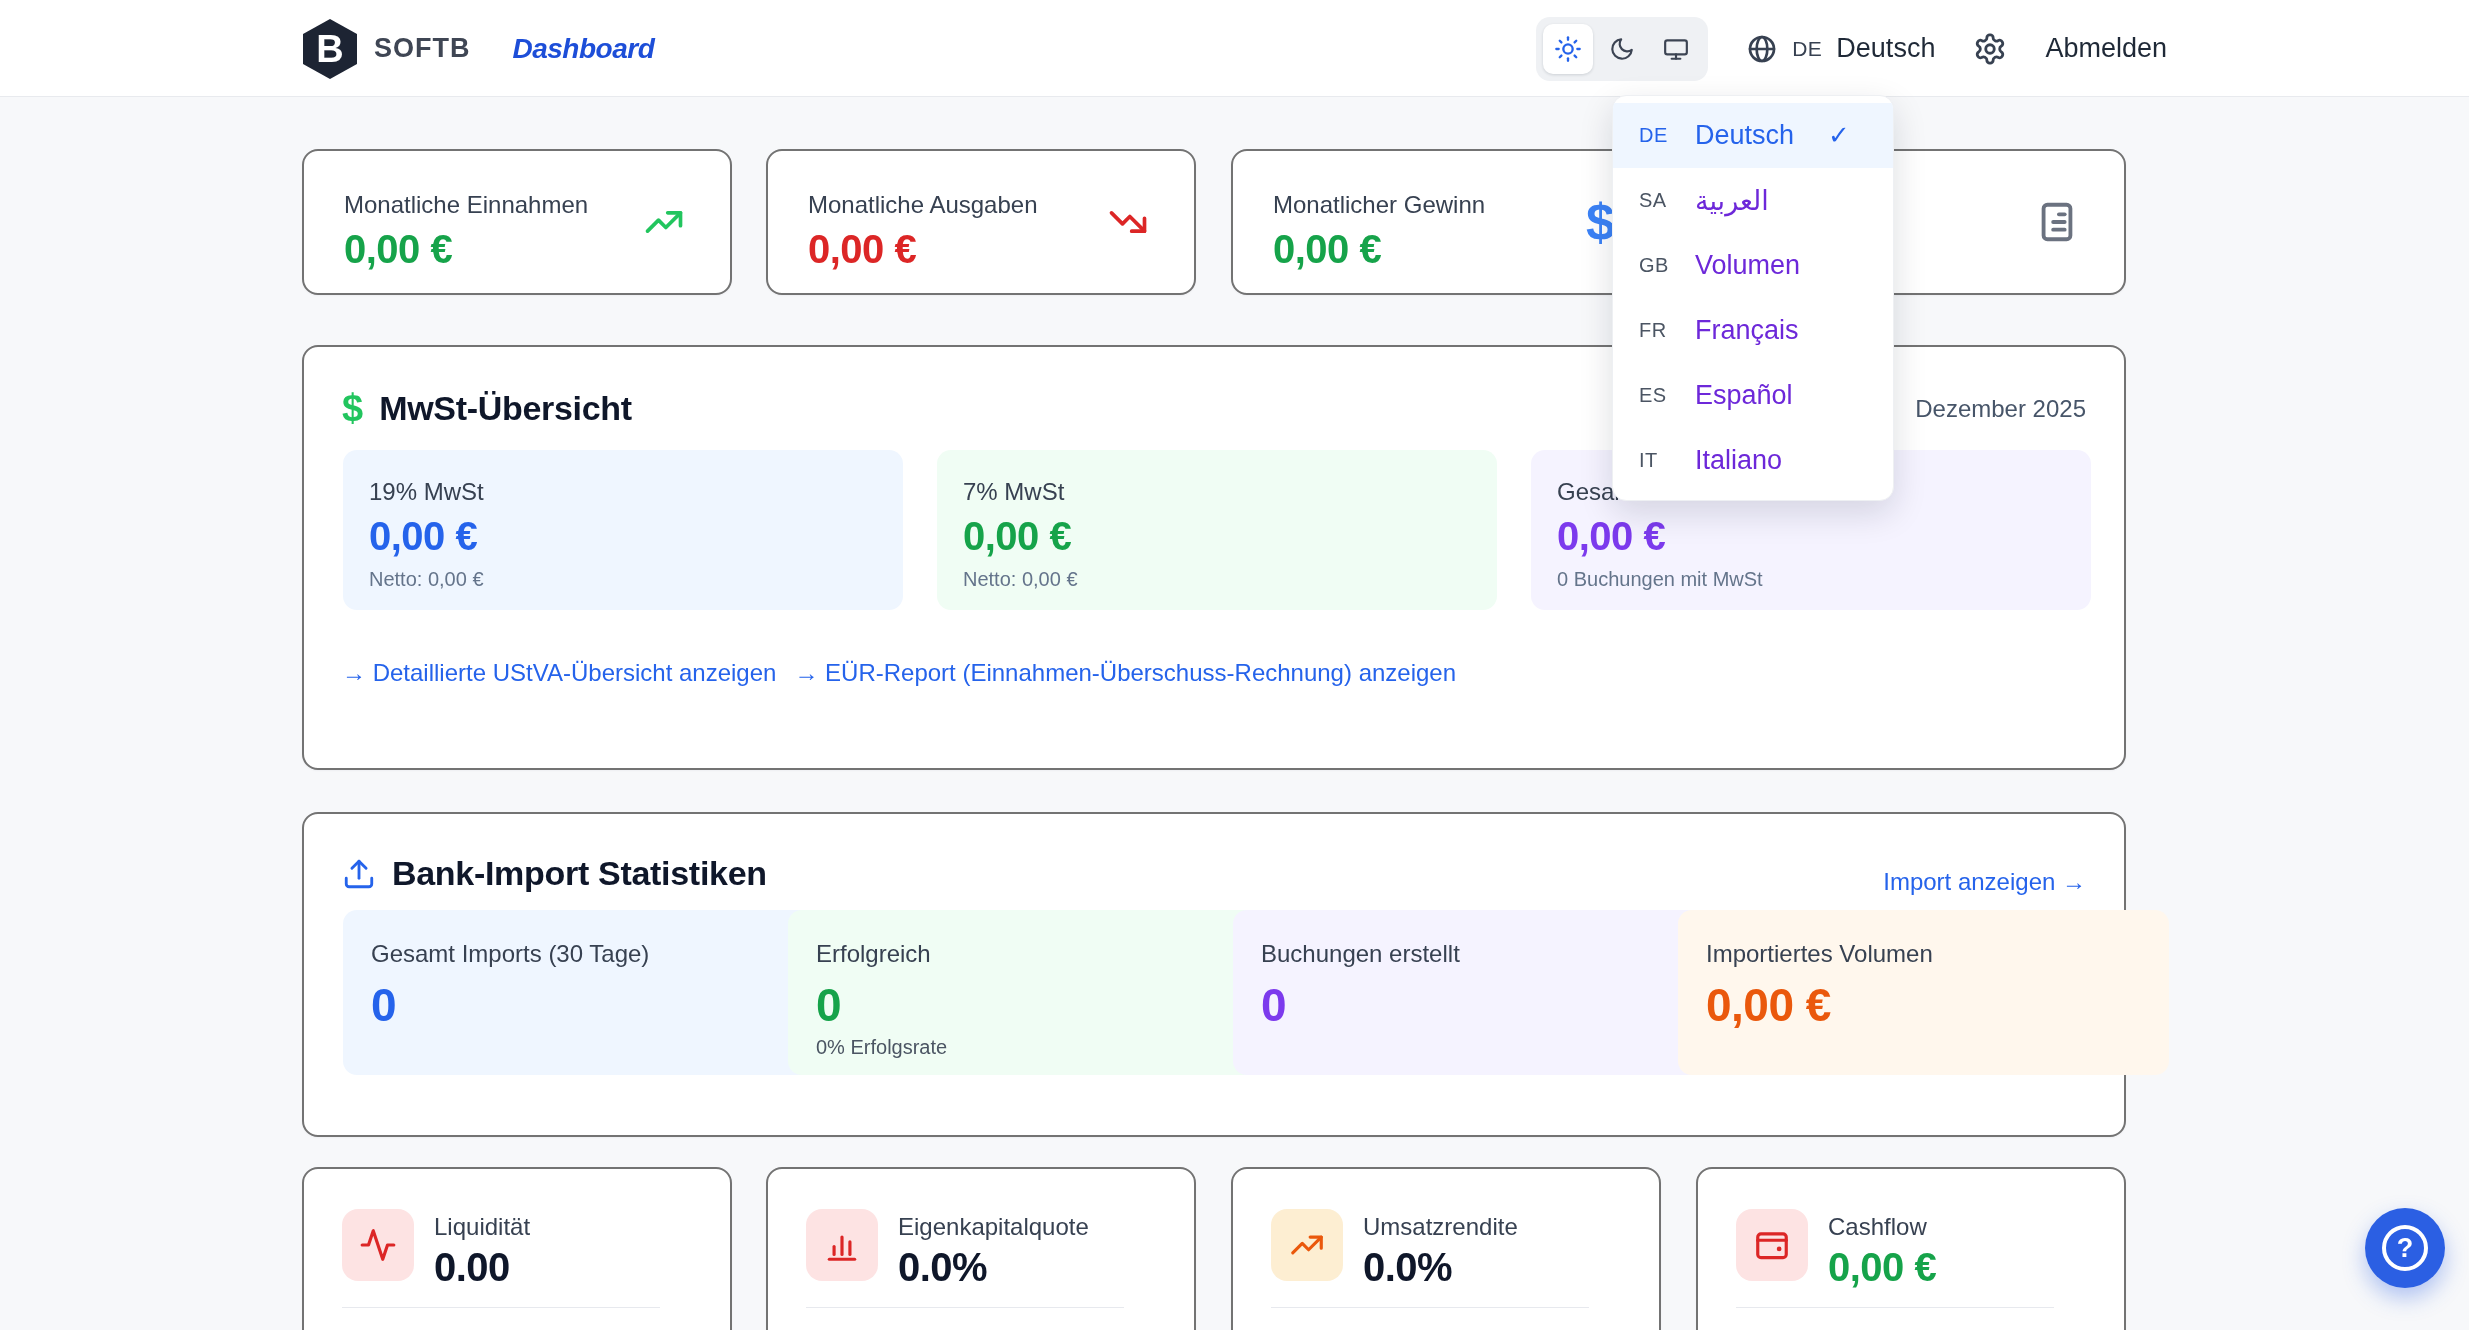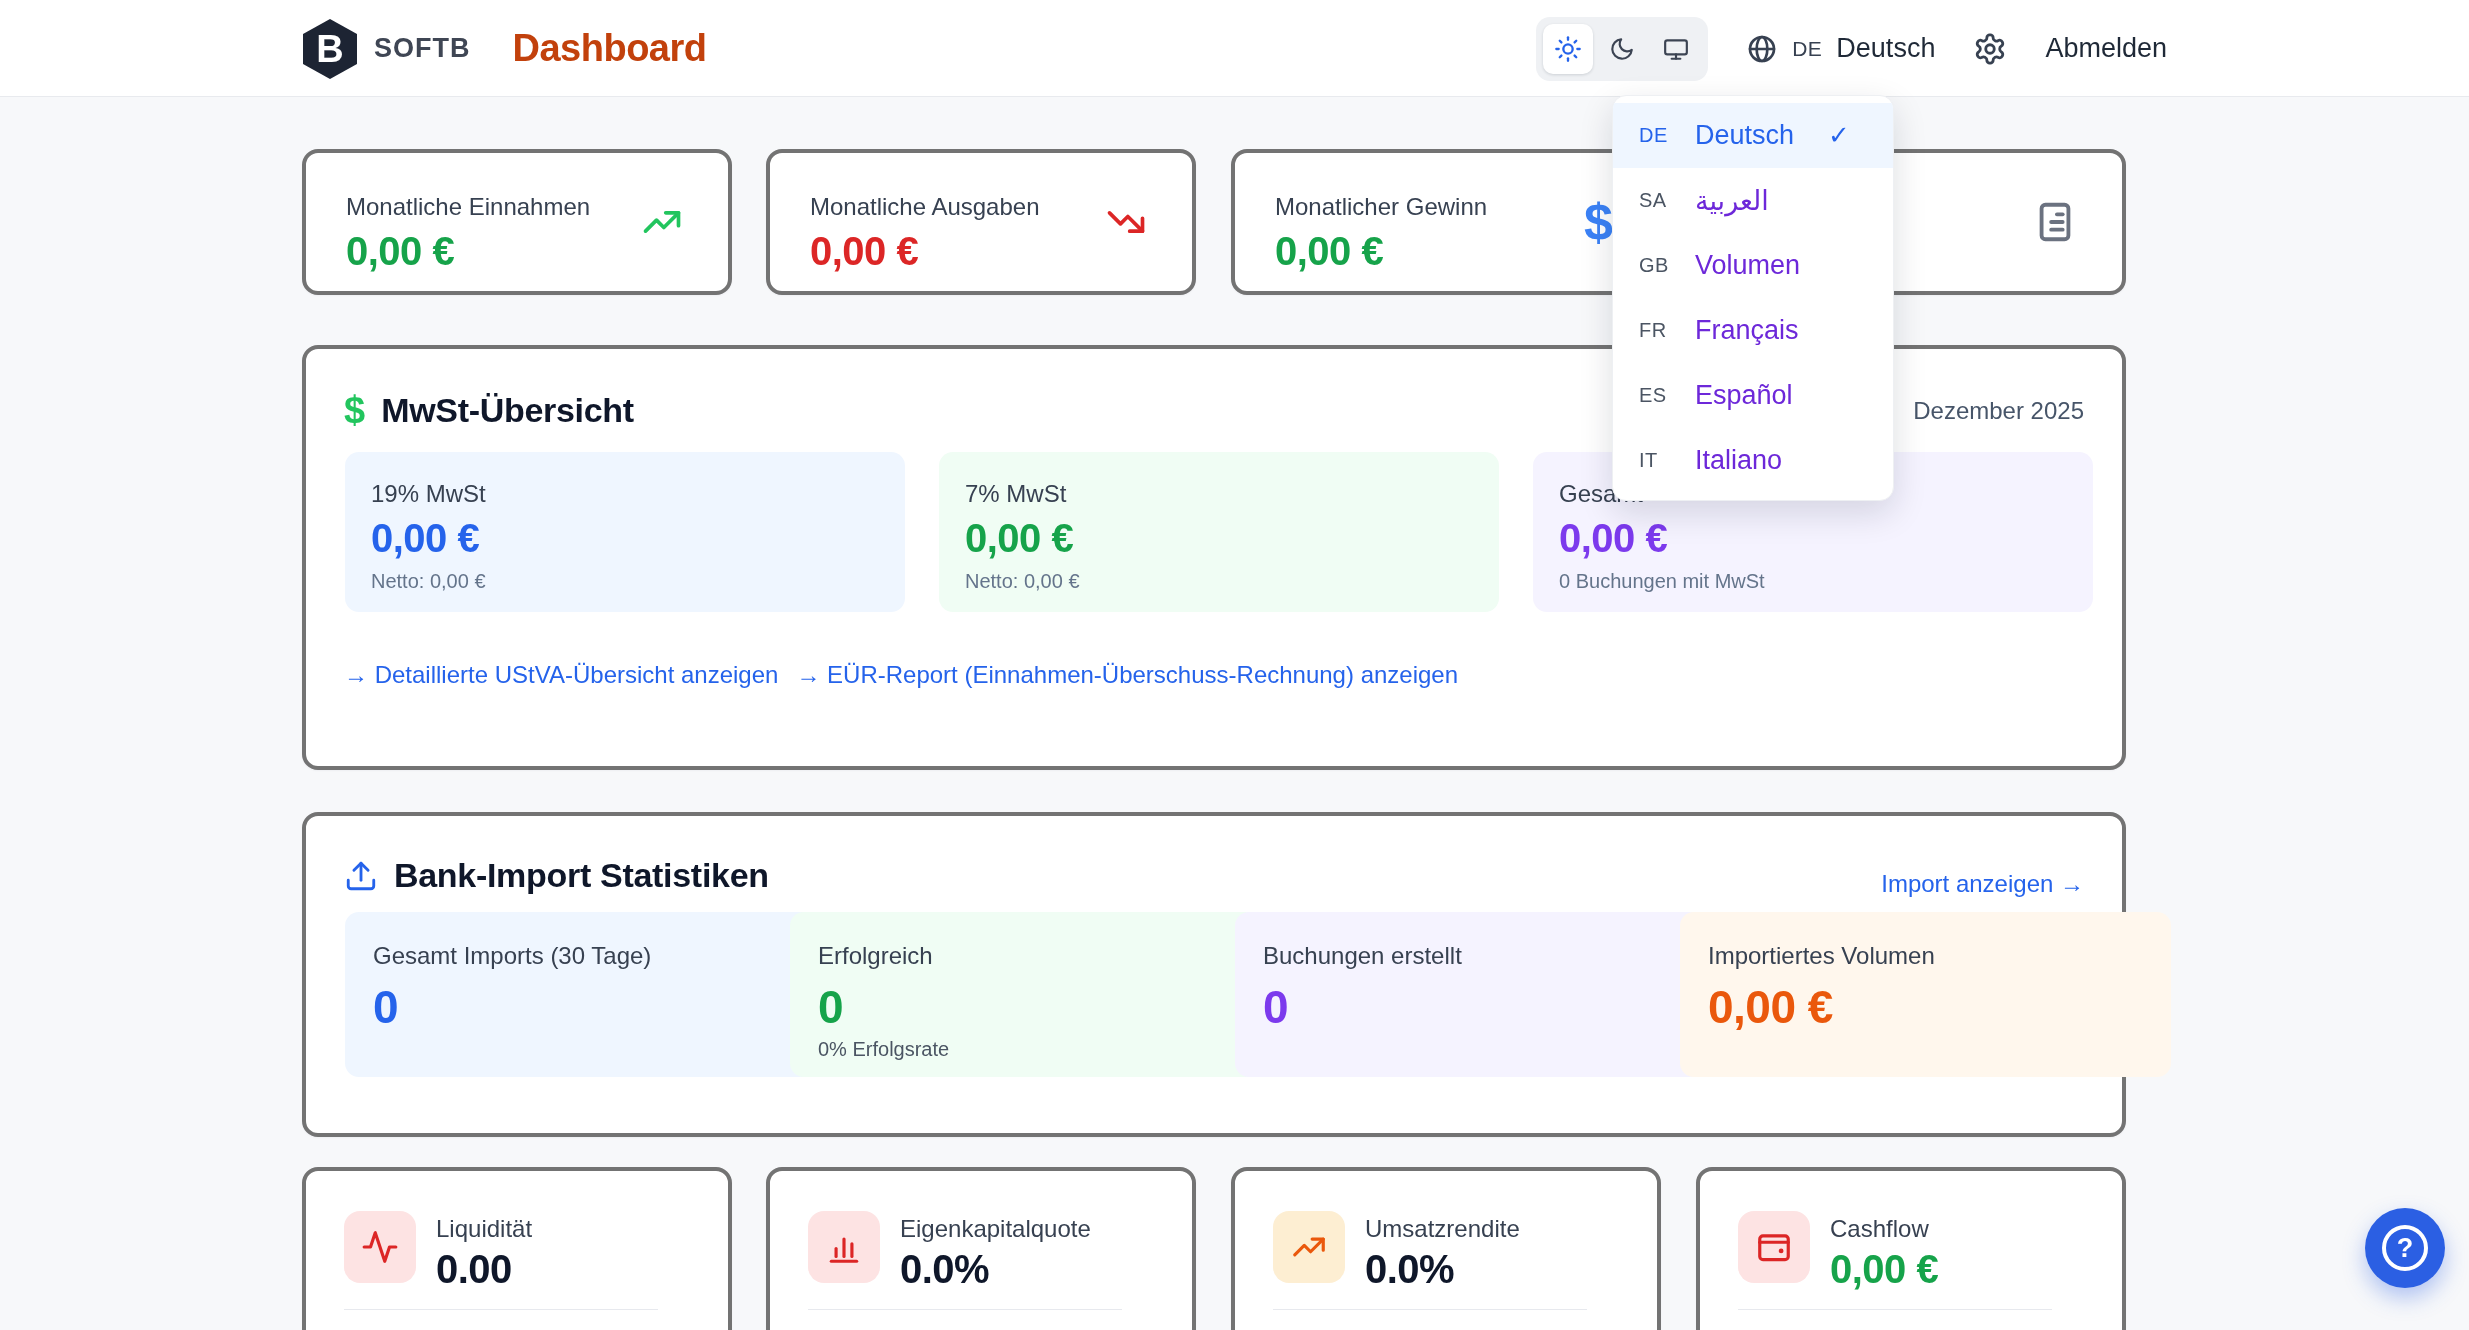--- a/index.html
+++ b/index.html
@@ -5,21 +5,21 @@
   * { margin:0; padding:0; box-sizing:border-box; }
   html,body { width:2469px; height:1330px; overflow:hidden; }
   body { font-family:"Liberation Sans","DejaVu Sans",sans-serif; background:#f7f8fa; position:relative; }
   #app { position:absolute; inset:0; }
 
   
   .header { position:absolute; top:0; left:0; width:2469px; height:97px; background:#fff; border-bottom:1px solid #e8eaee; z-index:5; }
   .brand-wrap { position:absolute; left:302px; top:0; height:97px; display:flex; align-items:center; gap:16px; }
   .brand-logo { width:56px; height:62px; }
   .brand-name { font-size:27px; font-weight:700; color:#3f4654; letter-spacing:1px; }
-  .page-title { font-size:38px; font-weight:700; color:#c2410c; margin-left:26px; letter-spacing:-0.5px; }
+  .page-title { font-size:28px; font-weight:700; color:#1d4ed8; margin-left:26px; letter-spacing:-0.5px;font-style:italic; }
 
   .header-right { position:absolute; right:302px; top:0; height:97px; display:flex; align-items:center; gap:38px; }
   .theme-toggle { display:flex; align-items:center; background:#eff1f4; border-radius:14px; padding:7px; gap:4px; }
   .seg { width:50px; height:50px; display:flex; align-items:center; justify-content:center; border-radius:10px; cursor:pointer; color:#3c4453; }
   .seg.active { background:#fff; box-shadow:0 1px 3px rgba(16,24,40,.15); color:#2563eb; }
   .lang-btn { display:flex; align-items:center; gap:14px; cursor:pointer; color:#1f2937; }
   .lang-code { font-size:21px; color:#374151; letter-spacing:0.5px; }
   .lang-label { font-size:27px; color:#1f2937; }
   .gear-btn { display:flex; align-items:center; cursor:pointer; color:#374151; }
   .logout-btn { font-size:27px; color:#1f2937; cursor:pointer; background:none; border:none; font-family:inherit; }
@@ -28,21 +28,21 @@
   
   .lang-menu { position:absolute; left:1612px; top:95px; width:282px; background:#fff; border:1px solid #eef0f3; border-radius:14px; box-shadow:0 12px 34px rgba(16,24,40,.14); z-index:20; padding:7px 0; overflow:hidden; }
   .lang-item { height:65px; display:flex; align-items:center; padding:0 26px; gap:20px; cursor:pointer; }
   .lang-item .code { font-size:20px; color:#4b5563; width:36px; letter-spacing:0.5px; }
   .lang-item .name { font-size:27px; color:#6d28d9; }
   .lang-item.selected { background:#eff6ff; }
   .lang-item.selected .code, .lang-item.selected .name { color:#2563eb; }
   .lang-item .check { font-size:26px; color:#2563eb; margin-left:14px; }
 
   
-  .card { position:absolute; background:#fff; border:4px solid #737373; border-radius:16px; box-shadow:0 1px 2px rgba(16,24,40,.04); }
+  .card { position:absolute; background:#fff; border:2px solid #737373; border-radius:16px; box-shadow:0 1px 2px rgba(16,24,40,.04); }
 
   
   .stat-card { top:149px; width:430px; height:146px; }
   .stat-label { position:absolute; left:40px; top:40px; font-size:24px; color:#374151; }
   .stat-value { position:absolute; left:40px; top:76px; font-size:40px; font-weight:700; letter-spacing:-0.5px; }
   .stat-icon { position:absolute; right:44px; top:50%; transform:translateY(-50%); }
   .v-green { color:#16a34a; } .v-red { color:#dc2626; } .v-blue { color:#2563eb; }
   .v-purple { color:#7c3aed; } .v-orange { color:#ea580c; } .v-dark { color:#0f172a; }
 
   

